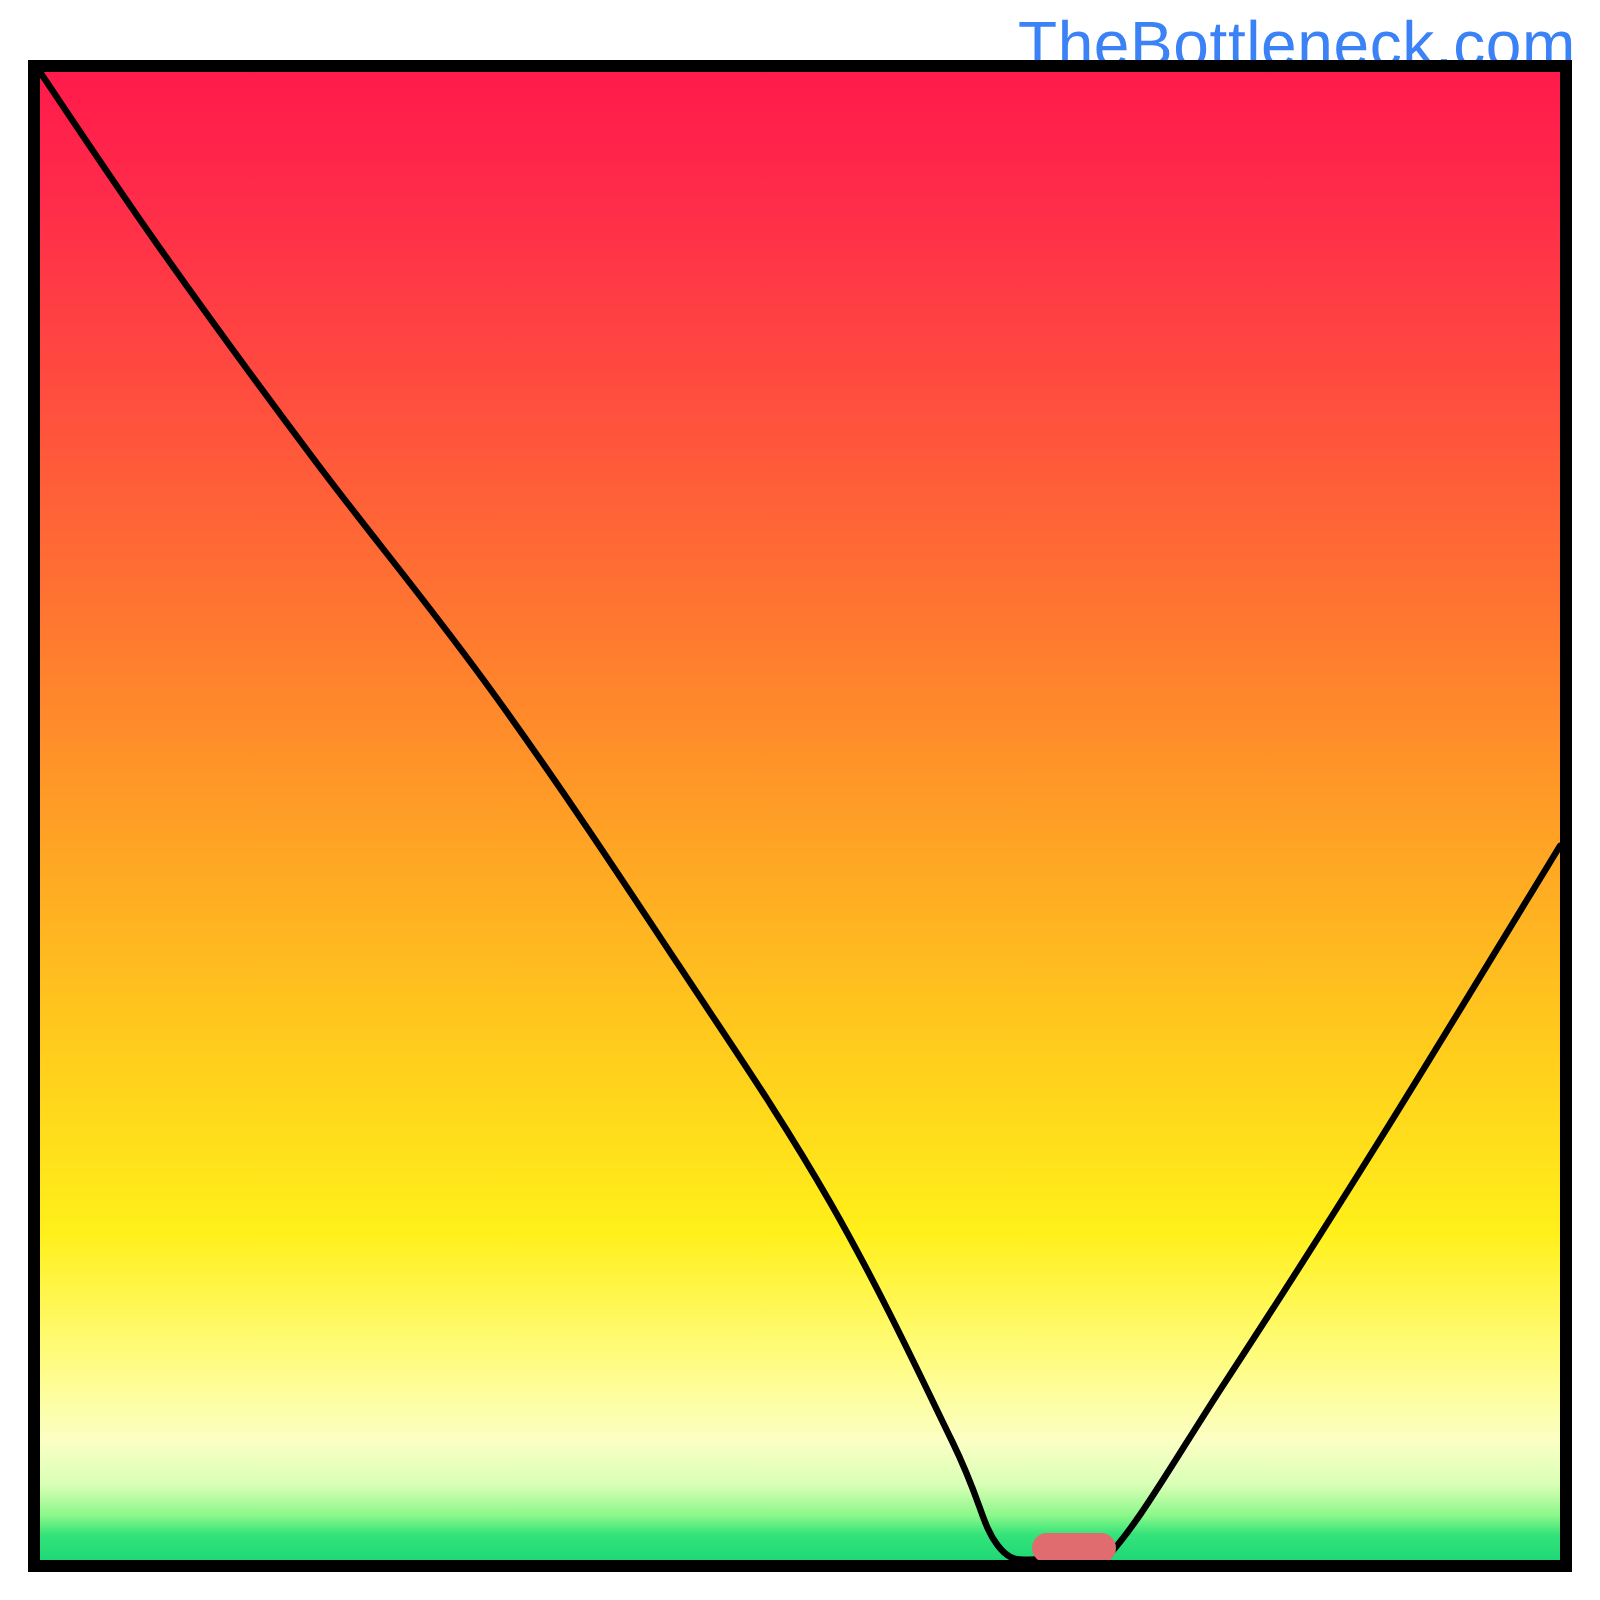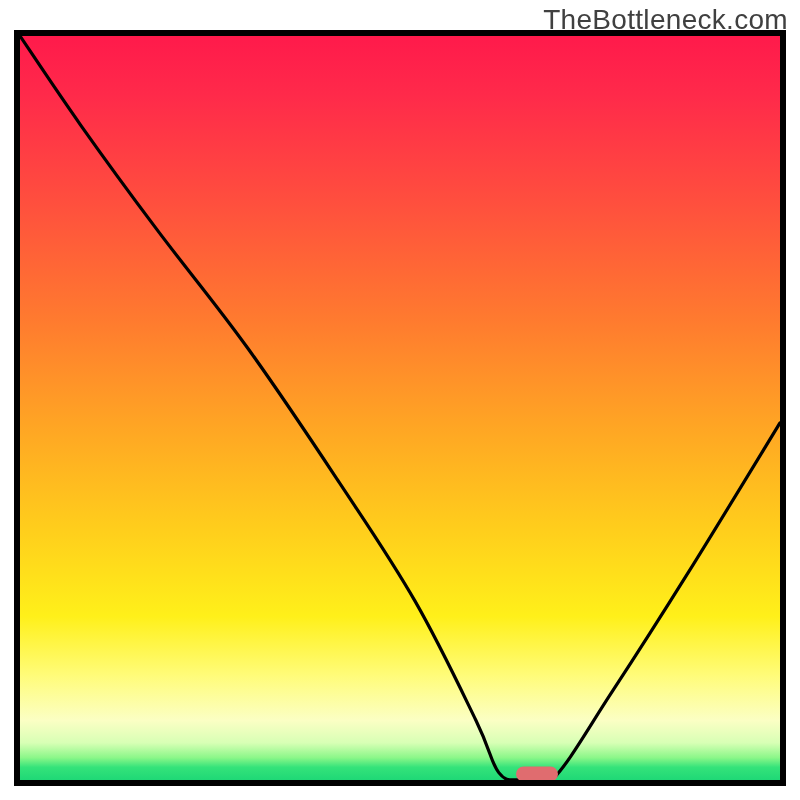--- a/index.html
+++ b/index.html
@@ -13,23 +13,23 @@
   }
   .stage {
     position: relative;
     width: 800px;
     height: 800px;
   }
   .watermark {
     position: absolute;
     top: 4px;
     right: 12px;
-    font-size: 28px;
+    font-size: 32px;
     font-weight: 500;
-    color: #404040;
+    color: #3b82f6;
     letter-spacing: 0.3px;
     user-select: none;
   }
   
   .plot-area {
     position: absolute;
     left: 14px;
     top: 30px;
     width: 772px;     
     height: 756px;

